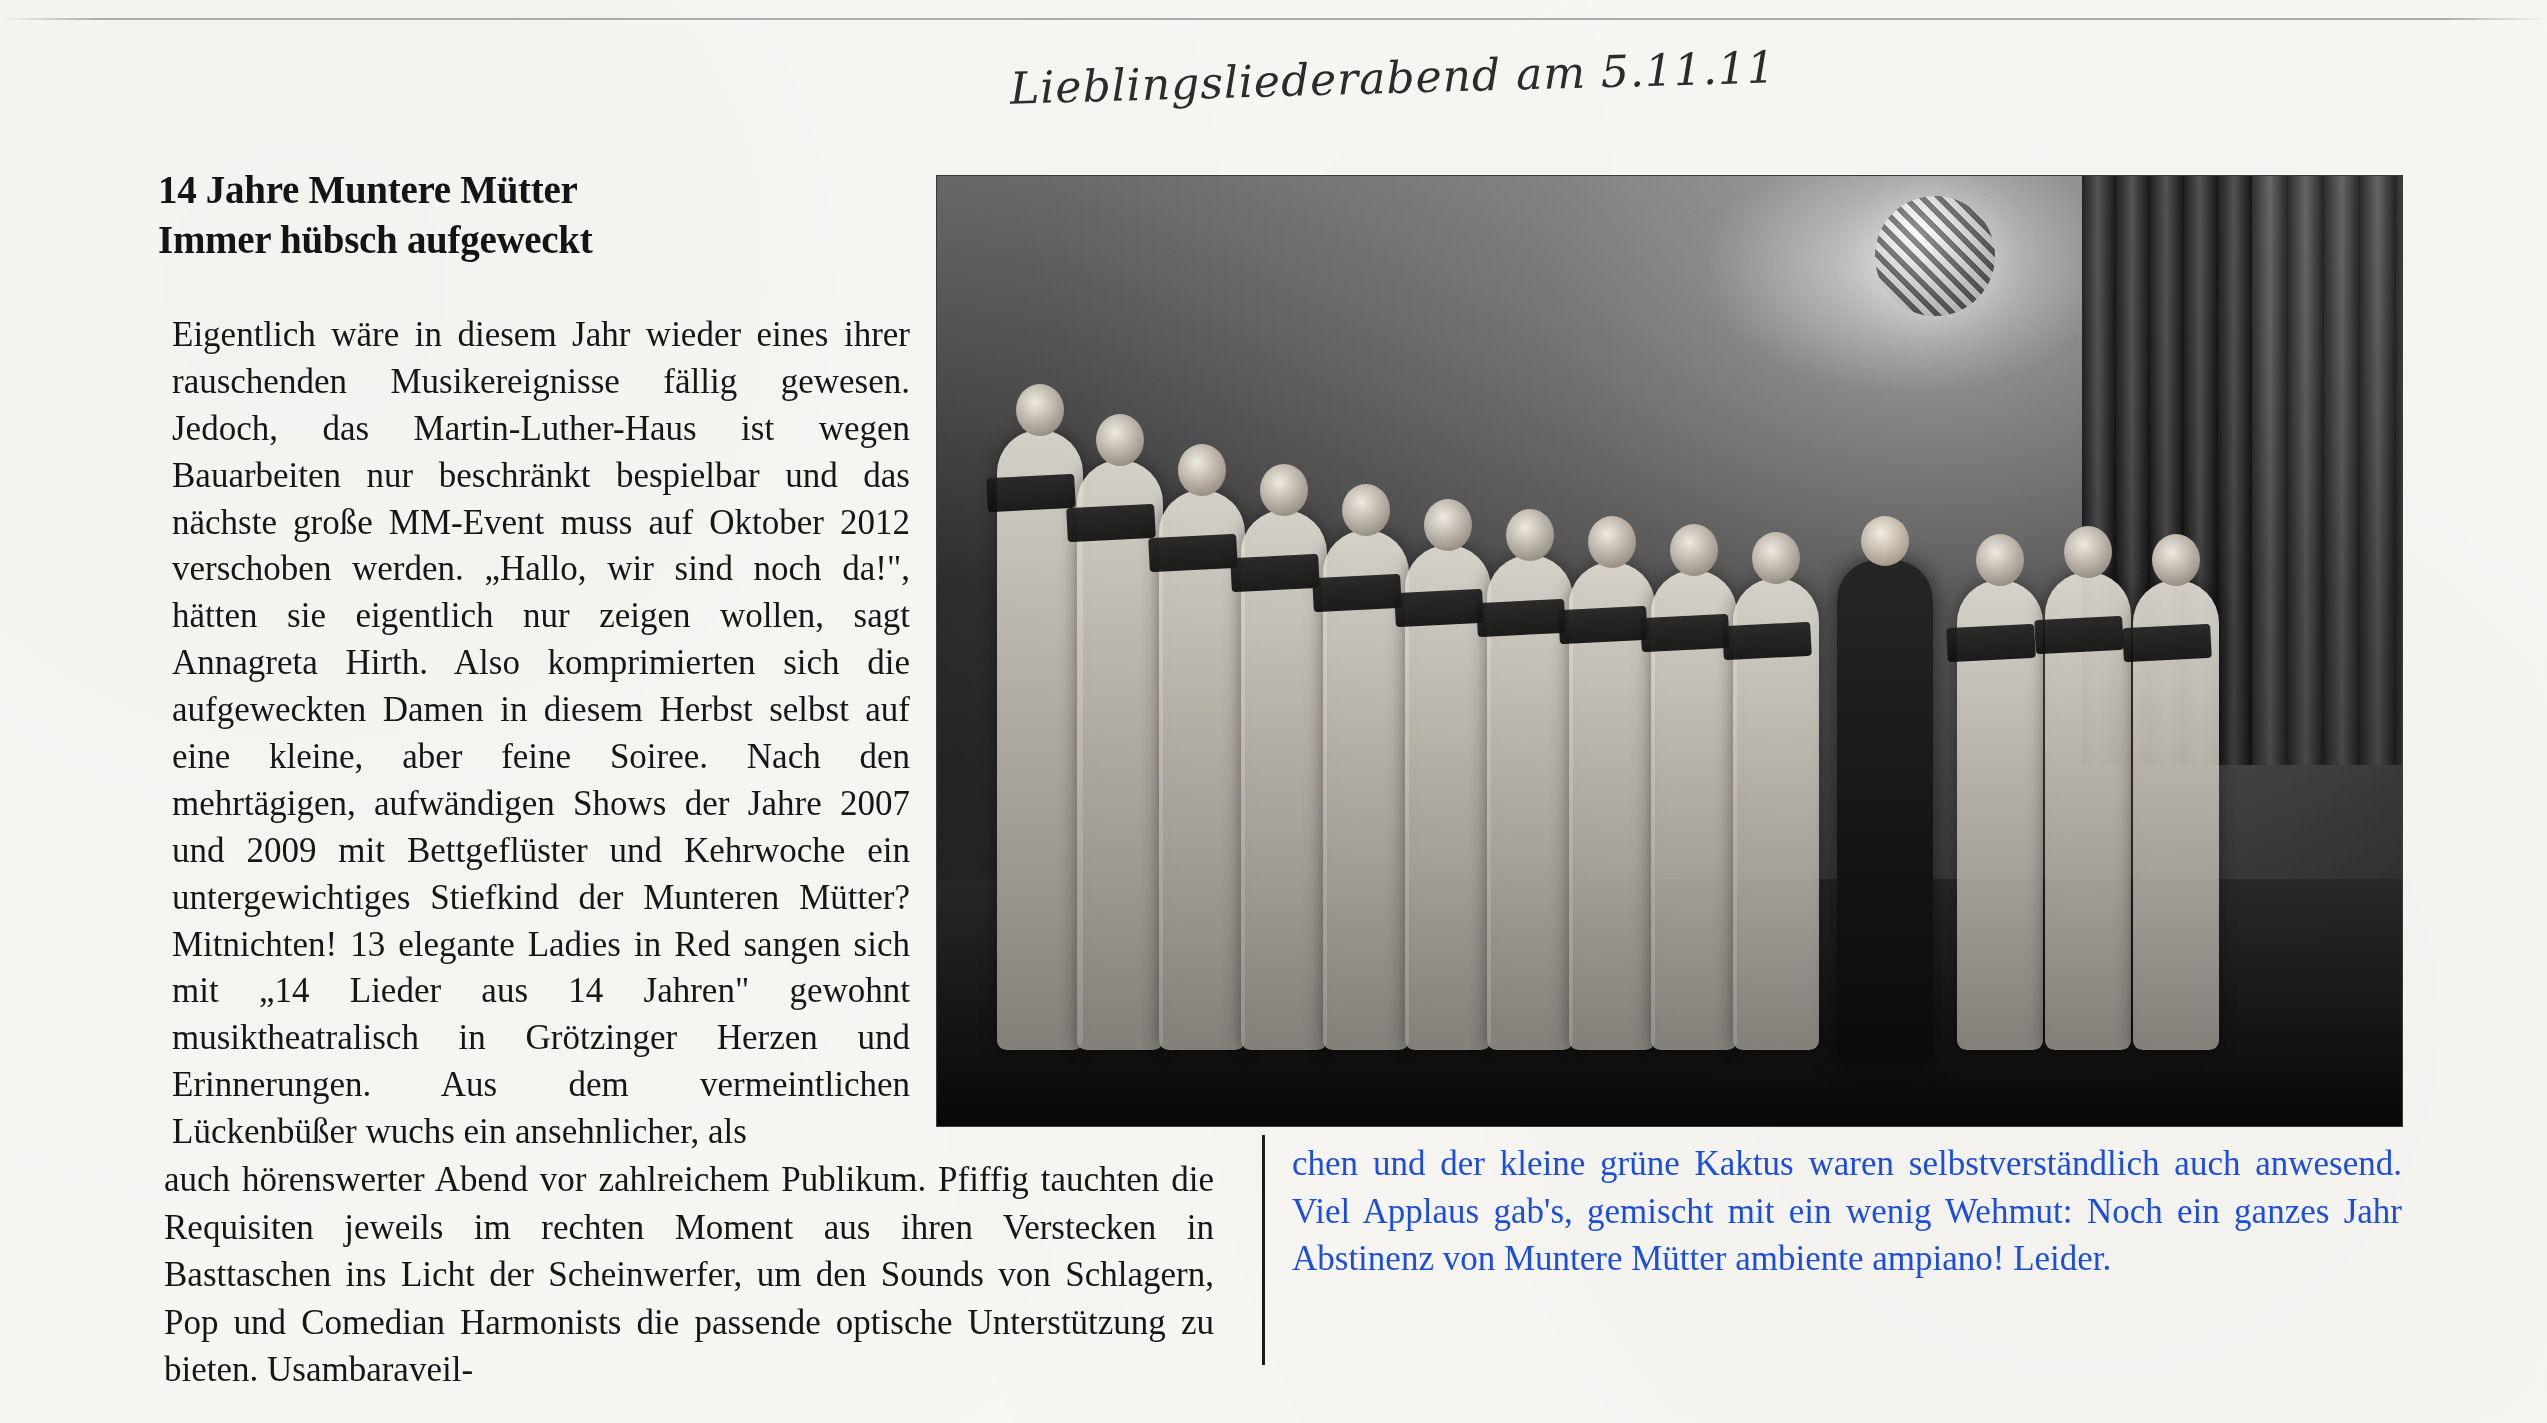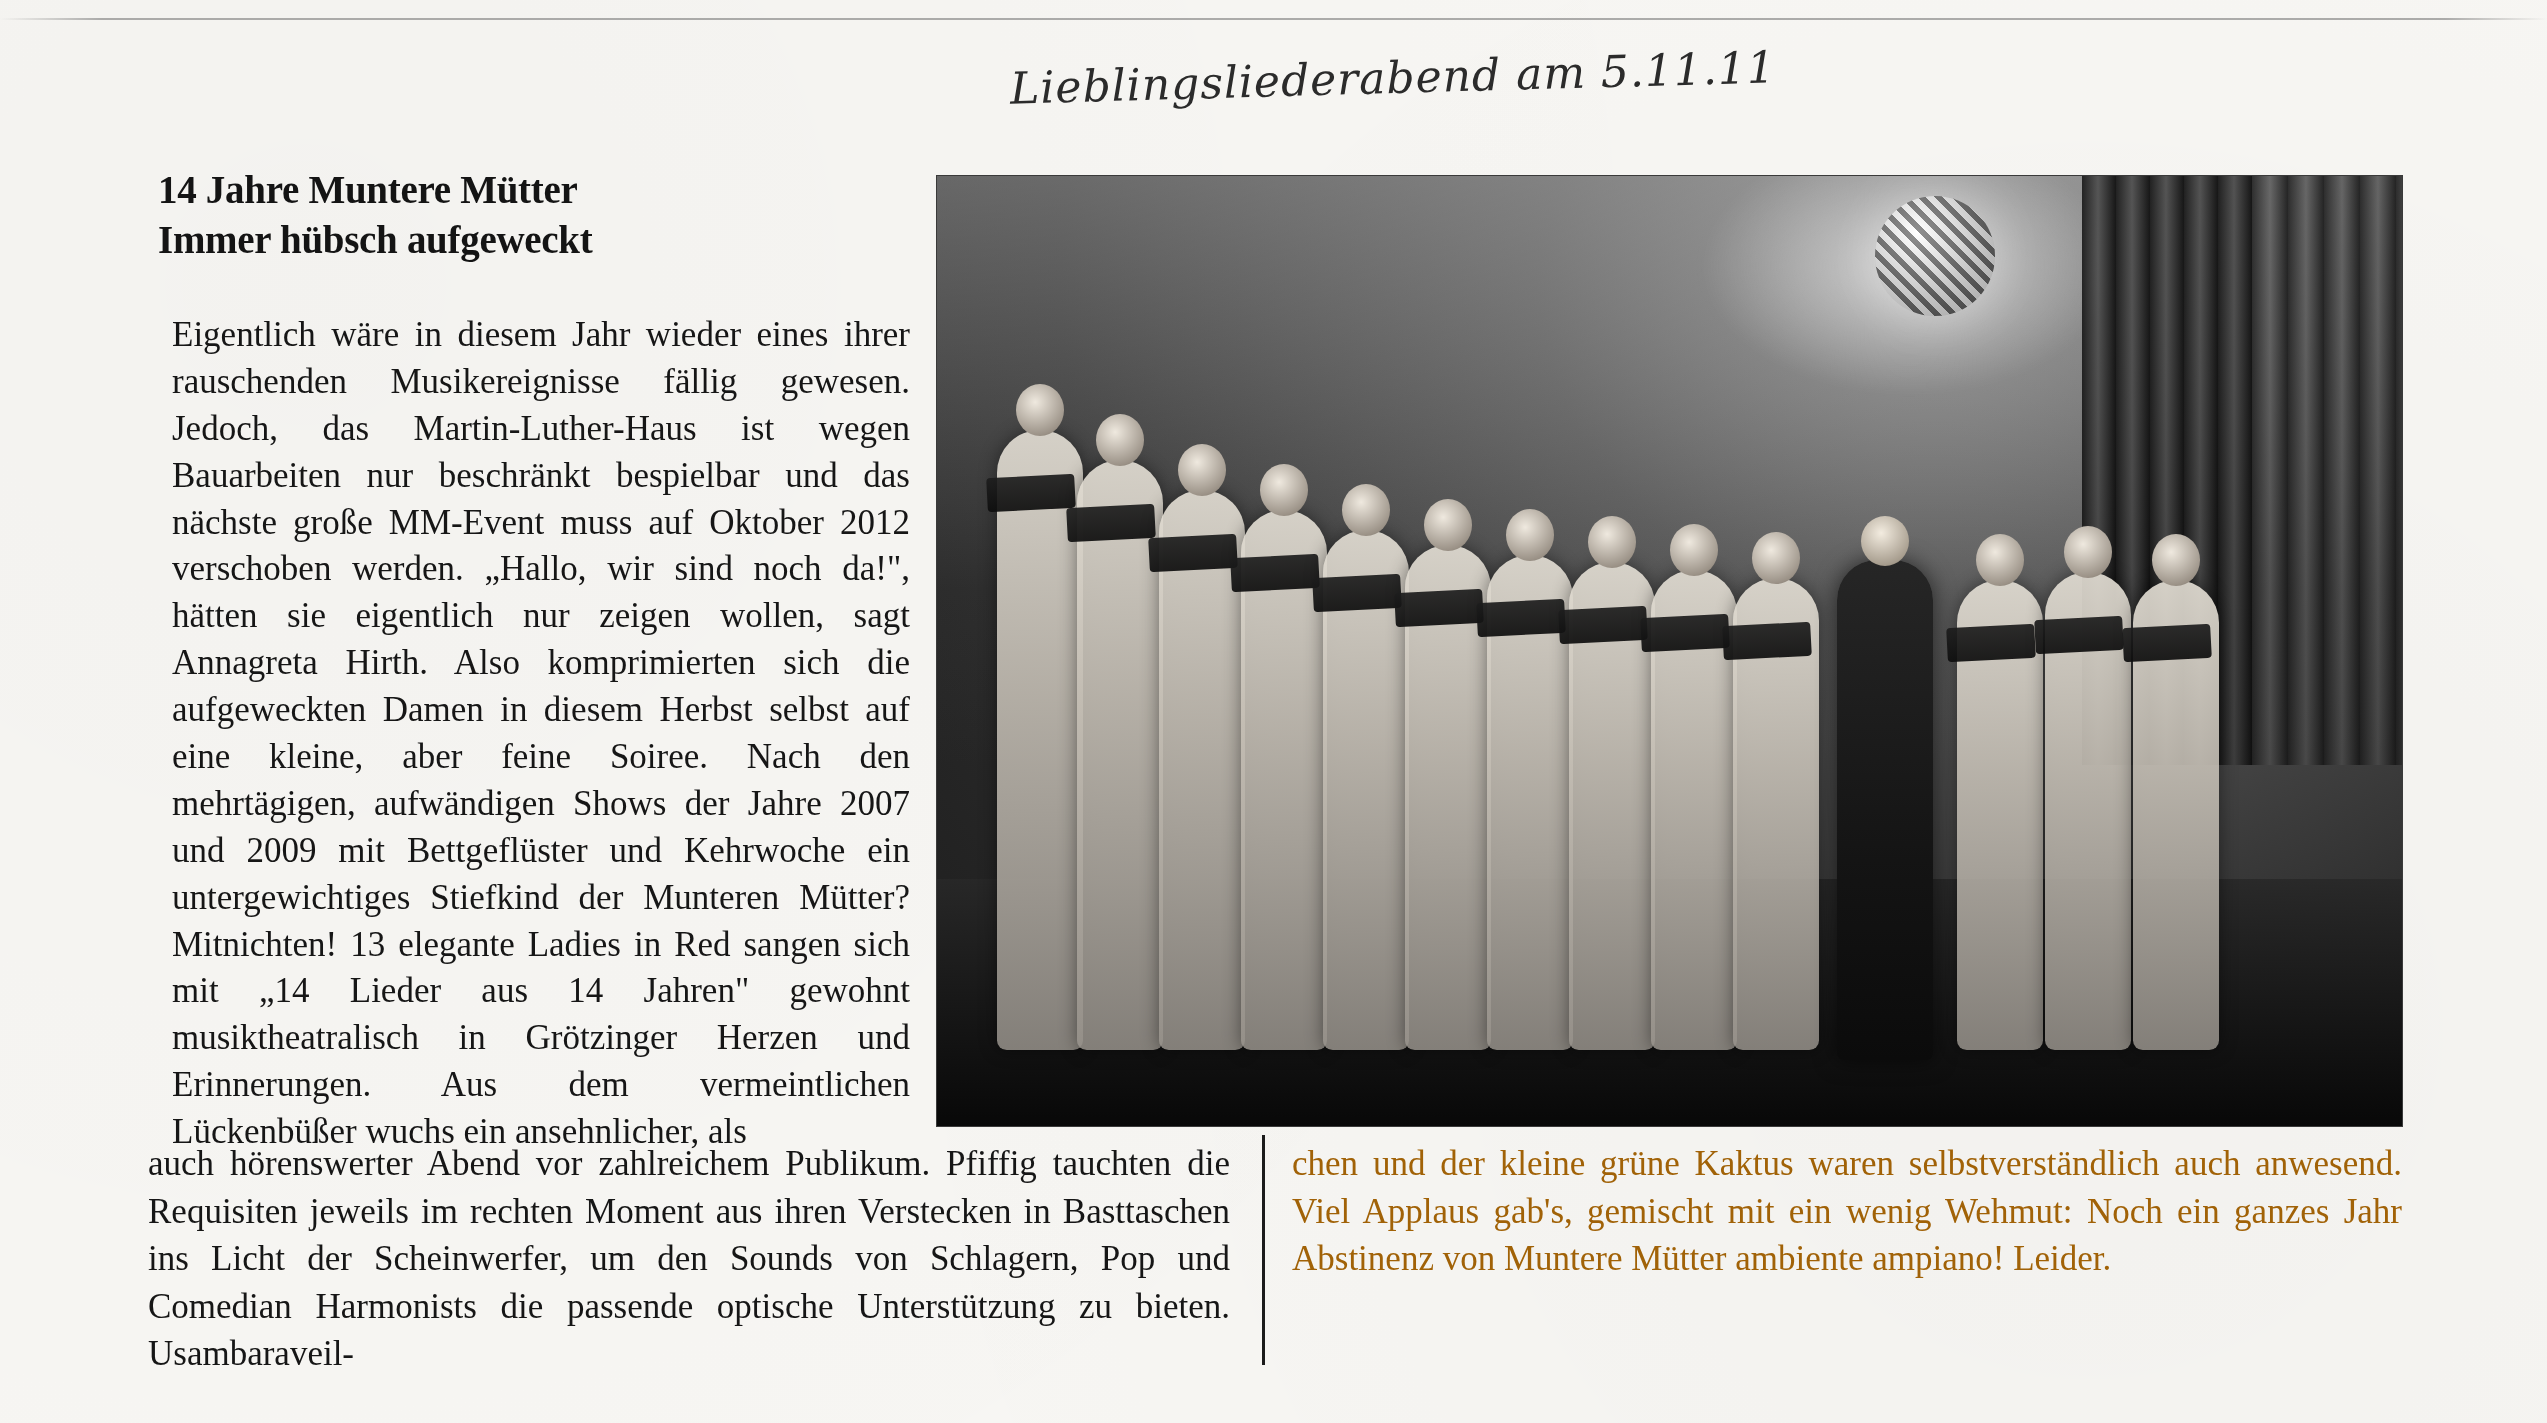--- a/index.html
+++ b/index.html
@@ -206,31 +206,31 @@
   .col-bottom-left {
     position: absolute;
     left: 148px;
     top: 1140px;
     width: 1082px;
     font-size: 35px;
     line-height: 1.36;
     text-align: justify;
     color: #161616;
   }
-  .col-bottom-left p { margin: 0; }
+  .col-bottom-left p { margin: 16px; }
 
   .col-bottom-right {
     position: absolute;
     left: 1292px;
     top: 1140px;
     width: 1110px;
     font-size: 35px;
     line-height: 1.36;
     text-align: justify;
-    color: #a16207;
+    color: #1d4ed8;
   }
   .col-bottom-right p { margin: 0; }
 
   .byline {
     display: block;
     text-align: right;
     font-style: italic;
     font-weight: bold;
     font-size: 34px;
     margin-top: 2px;

